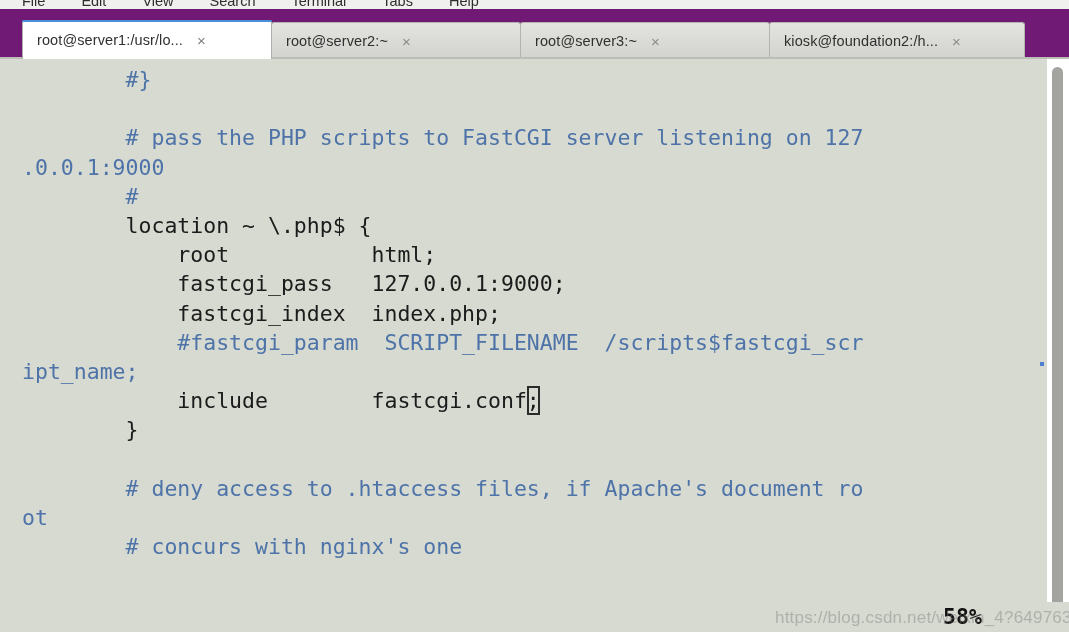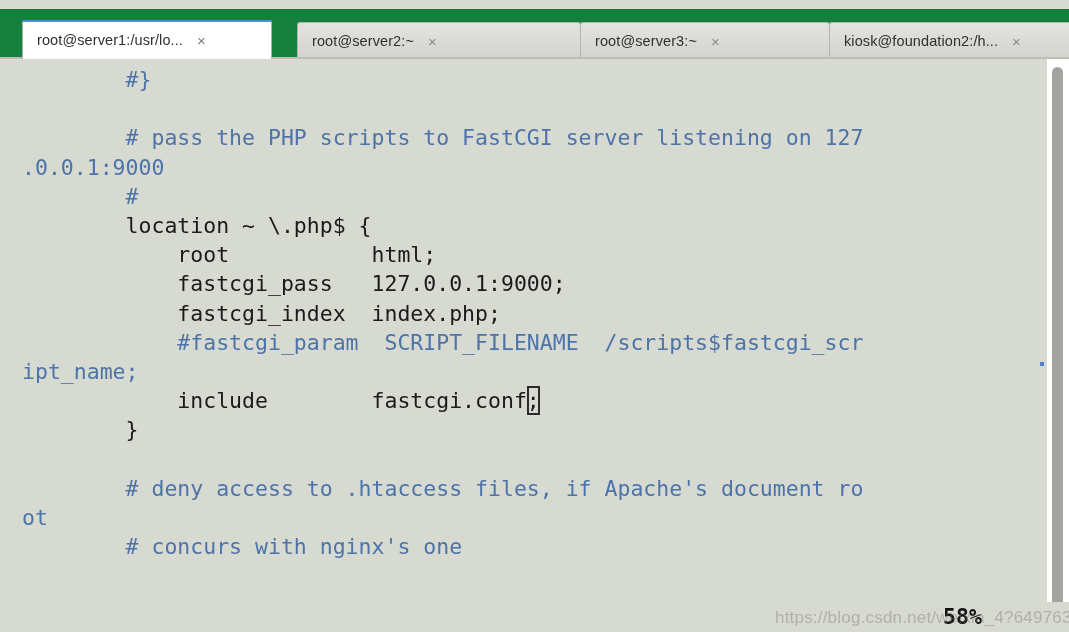--- a/index.html
+++ b/index.html
@@ -44,21 +44,21 @@
     top: 1px;
     white-space: nowrap;
   }
 
   
   .tabstrip {
     position: absolute;
     top: 9px; left: 0;
     width: 1069px;
     height: 50px;
-    background: #15803d;
+    background: #701a75;
     box-sizing: border-box;
     overflow: hidden;
     text-align: center;
   }
   .tabstrip::after {
     content: "";
     position: absolute;
     left: 0; right: 0; bottom: 0;
     height: 2px;
     background: #bdbdb8;
@@ -108,21 +108,21 @@
   .tab.active::before {
     content: "";
     position: absolute;
     top: -1px; left: -1px; right: -1px;
     height: 2px;
     background: #4a90d9;
     border-radius: 3px 3px 0 0;
   }
   .tab.active .closex { color: #7d7d79; }
   .tab.w1 { width: 250px; }
-  .tab.w2 { width: 284px; margin-left: 26px; }
+  .tab.w2 { width: 250px; }
   .tab.w3 { width: 250px; }
   .tab.w4 { width: 256px; }
 
   
   .terminal {
     position: absolute;
     top: 59px; left: 0;
     width: 1069px;
     height: 573px;
     background: #d7dad1;
@@ -207,20 +207,29 @@
     pointer-events: none;
     letter-spacing: 0.2px;
   }
   .wm-blue { position: absolute; left: 1040px; top: 362px; width: 4px; height: 4px; background: #4f7fd0; }
 </style>
 </head>
 <body>
 
 <div id="app">
 
+  <div class="menubar">
+    <span class="mi">File</span>
+    <span class="mi">Edit</span>
+    <span class="mi">View</span>
+    <span class="mi">Search</span>
+    <span class="mi">Terminal</span>
+    <span class="mi">Tabs</span>
+    <span class="mi">Help</span>
+  </div>
 
   <div class="tabstrip">
     <div class="tabs-inner">
       <div class="tab active w1">
         <span class="label">root@server1:/usr/lo...</span>
         <span class="closex">×</span>
       </div>
       <div class="tab w2">
         <span class="label">root@server2:~</span>
         <span class="closex">×</span>

